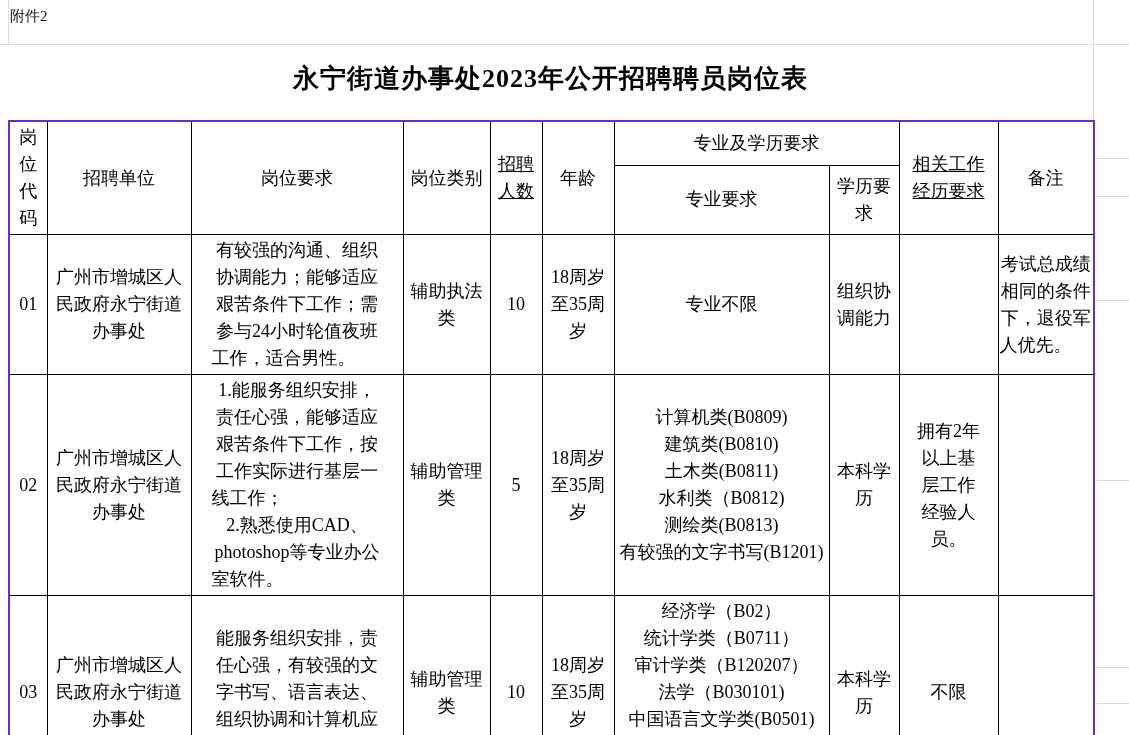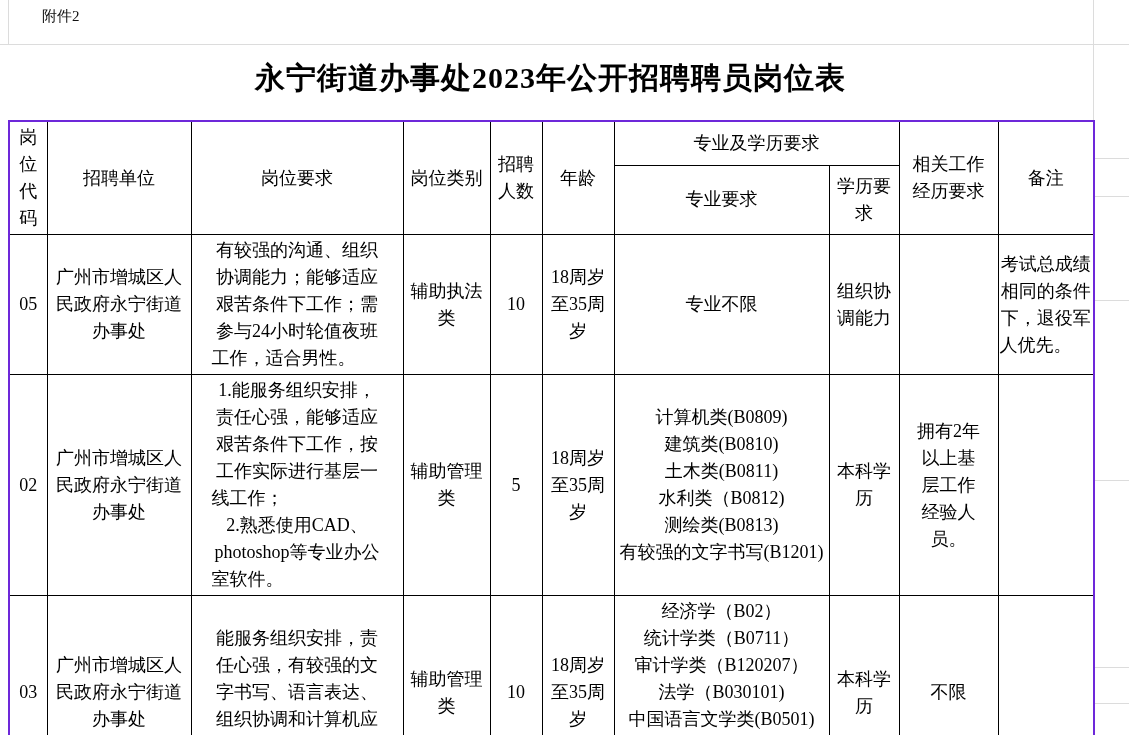--- a/index.html
+++ b/index.html
@@ -4,45 +4,45 @@
 <style>
   * { margin: 0; padding: 0; box-sizing: border-box; }
   html, body { width: 1129px; height: 735px; background: #ffffff; overflow: hidden; }
   body { font-family: "Liberation Serif", "DejaVu Serif", serif; color: #000; position: relative; }
 
   
   .gridline { position: absolute; background: #dcdcdc; }
   .gl-h { height: 1px; }
   .gl-v { width: 1px; }
 
-  .attachment { position: absolute; left: 10px; top: 7px; font-size: 15px; color: #111; margin-left: 32px; }
+  .attachment { position: absolute; left: 10px; top: 7px; font-size: 15px; color: #111; }
 
   .doc-title {
     position: absolute; left: 8px; top: 44px; width: 1085px; height: 68px;
     display: flex; align-items: center; justify-content: center;
-    font-size: 30px; font-weight: bold; letter-spacing: 1px;
+    font-size: 26px; font-weight: bold; letter-spacing: 1px;
   }
 
   table.job-table {
     position: absolute; left: 8px; top: 120px; width: 1085px;
     border-collapse: collapse; table-layout: fixed;
     border: 2px solid #6d28d9;
     font-size: 18px;
   }
   .job-table td, .job-table th {
     border: 1px solid #000;
     text-align: center; vertical-align: middle;
     font-weight: normal;
     line-height: 1.5;
     padding: 2px 3px;
     overflow: hidden;
   }
   .job-table th { padding: 2px 5px; }
-  .th-count { padding: 18px 6px !important; }
-  .th-exp  { padding: 16px 6px !important; }
+  .th-count { padding: 18px 6px !important; text-decoration: underline; }
+  .th-exp  { padding: 16px 6px !important; text-decoration: underline; }
   .cell-unit { padding: 8px 8px !important; }
   .cell-age  { padding: 16px 6px !important; }
   .cell-req  {
     text-align: justify; text-align-last: left;
     white-space: pre-line;
     padding: 2px 20px !important;
     line-height: 1.5;
   }
   .cell-major { white-space: pre-line; line-height: 1.5; margin-top: 20px; }
   .cell-remark {
@@ -93,21 +93,21 @@
     <th colspan="2">专业及学历要求</th>
     <th rowspan="2" class="th-exp">相关工作经历要求</th>
     <th rowspan="2">备注</th>
   </tr>
   <tr style="height:38px">
     <th>专业要求</th>
     <th>学历要求</th>
   </tr>
 
   <tr style="height:104px">
-    <td>05</td>
+    <td>01</td>
     <td class="cell-unit">广州市增城区人民政府永宁街道办事处</td>
     <td class="cell-req">有较强的沟通、组织协调能力；能够适应艰苦条件下工作；需参与24小时轮值夜班工作，适合男性。</td>
     <td>辅助执法类</td>
     <td>10</td>
     <td class="cell-age">18周岁至35周岁</td>
     <td class="cell-major">专业不限</td>
     <td>组织协调能力</td>
     <td class="cell-exp"></td>
     <td class="cell-remark">考试总成绩相同的条件下，退役军人优先。</td>
   </tr>

